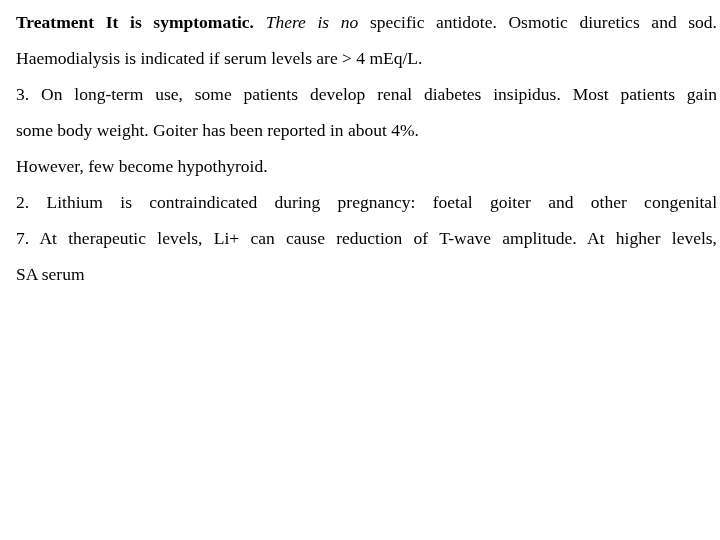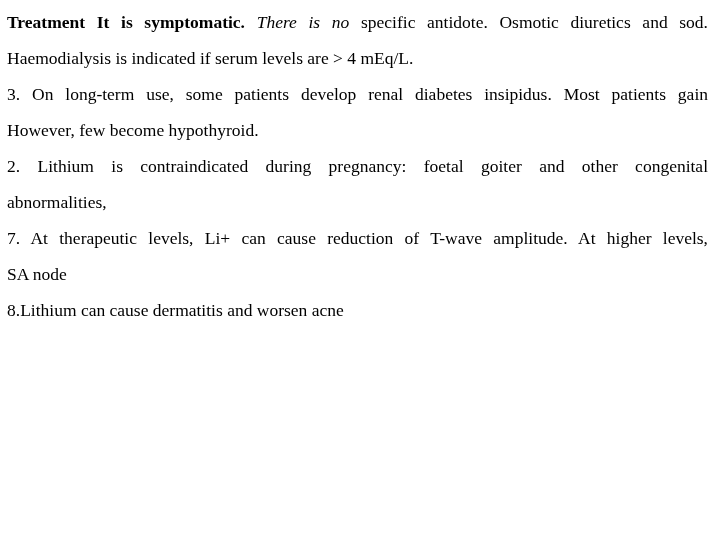--- a/index.html
+++ b/index.html
@@ -1,28 +1,27 @@
 <!DOCTYPE html>
 <html><head>
 <meta charset="utf-8">
 <style>
   html, body { margin:0; padding:0; }
   body { width:720px; height:540px; background:#ffffff; overflow:hidden; position:relative; }
-  .page { position:absolute; left:7px; top:4px; width:701px; font-family:"Liberation Serif", serif; font-size:17.5px; color:#000; }
+  .page { position:absolute; left:16px; top:4px; width:701px; font-family:"Liberation Serif", serif; font-size:17.5px; color:#000; }
   .line { height:36px; line-height:36px; white-space:nowrap; }
   .justify { text-align:justify; text-align-last:justify; white-space:normal; overflow:hidden; }
   .bold { font-weight:bold; }
   .ital { font-style:italic; }
 </style>
 </head>
 <body>
 
 <div class="page">
   <div class="line justify"><span class="bold">Treatment It is symptomatic.</span><span class="ital"> There is no</span><span> specific antidote. Osmotic diuretics and sod.</span></div>
   <div class="line">Haemodialysis is indicated if serum levels are &gt; 4 mEq/L.</div>
   <div class="line justify">3. On long-term use, some patients develop renal diabetes insipidus. Most patients gain</div>
+  <div class="line">some body weight. Goiter has been reported in about 4%.</div>
   <div class="line">However, few become hypothyroid.</div>
   <div class="line justify">2. Lithium is contraindicated during pregnancy: foetal goiter and other congenital</div>
-  <div class="line">abnormalities,</div>
   <div class="line justify">7. At therapeutic levels, Li+ can cause reduction of T-wave amplitude. At higher levels,</div>
-  <div class="line">SA node</div>
-  <div class="line">8.Lithium can cause dermatitis and worsen acne</div>
+  <div class="line">SA serum</div>
 </div>
 
 </body></html>

